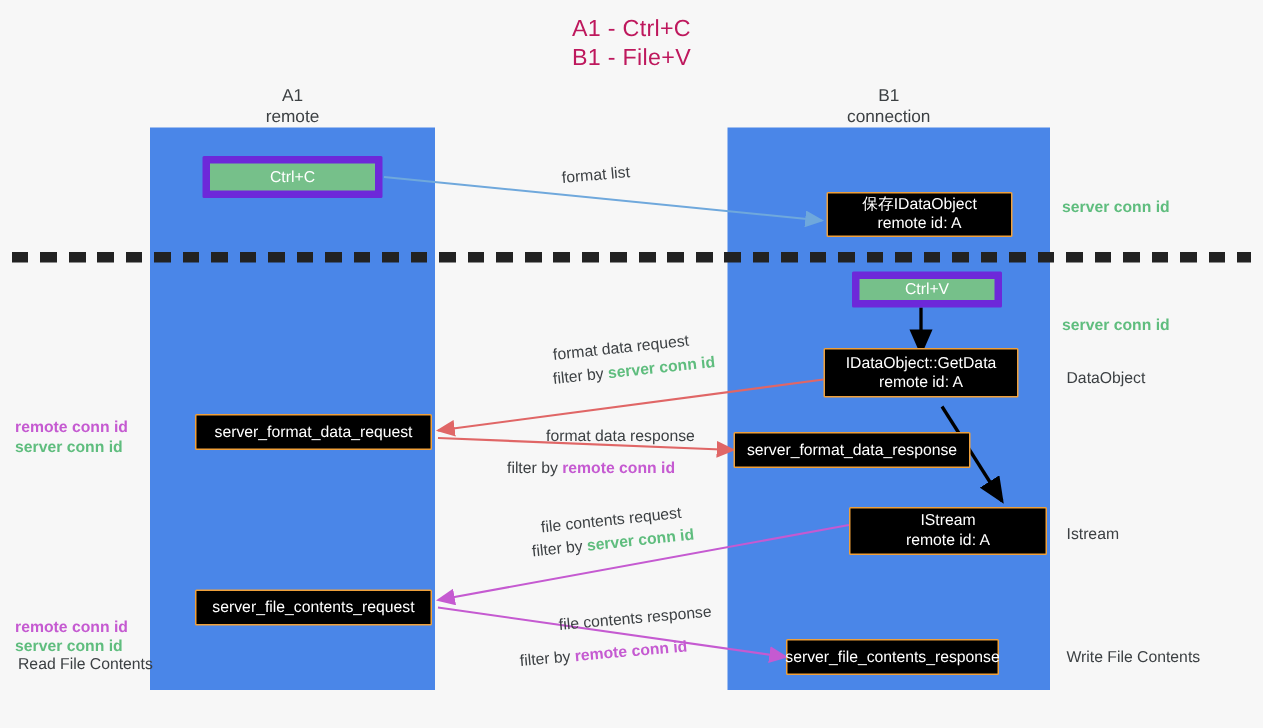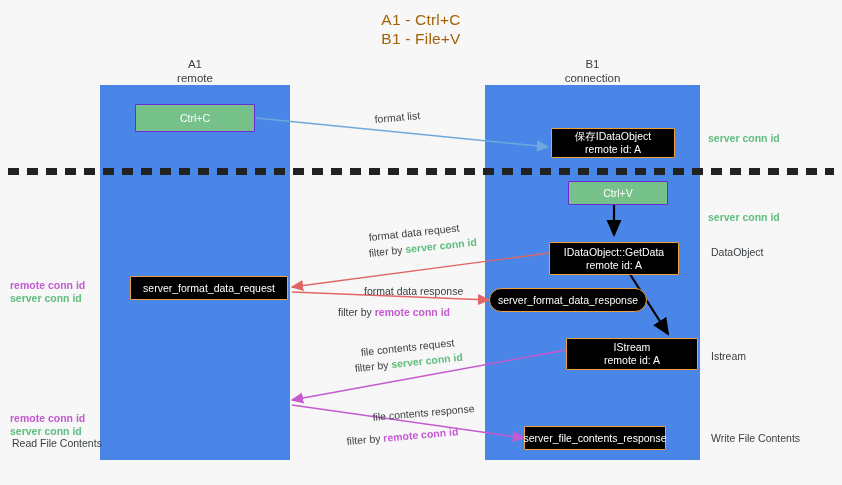--- a/index.html
+++ b/index.html
@@ -20,21 +20,21 @@
     width: 842px;
     height: 485px;
   }
   .abs { position: absolute; }
 
   
   #title {
     left: 0; top: 10px;
     width: 842px;
     text-align: center;
-    color: #a16207;
+    color: #be185d;
     font-size: 15.5px;
     line-height: 19px;
     letter-spacing: 0.2px;
   }
 
   
   .col-head {
     text-align: center;
     color: #3c4043;
     font-size: 11.5px;
@@ -62,21 +62,21 @@
     color: #ffffff;
     text-align: center;
     font-size: 10.5px;
     line-height: 13px;
     display: flex;
     flex-direction: column;
     align-items: center;
     justify-content: center;
     border-radius: 1px;
   }
-  .box.green { background: #76c08a; border: 1px solid #6d28d9; }
+  .box.green { background: #76c08a; border: 5px solid #6d28d9; }
   .box.orange { background: #000000; border: 1px solid #f0a03a; }
   .box .l2 { display: block; }
 
   
   .note {
     font-size: 10.5px;
     line-height: 13.5px;
     color: #3c4043;
     white-space: nowrap;
   }
@@ -159,38 +159,41 @@
 
   <div class="abs box orange" style="left:551px; top:128px; width:124px; height:30px;">
     <span>保存IDataObject</span>
     <span class="l2">remote id: A</span>
   </div>
 
   <div class="abs box green" style="left:554px; top:181px; width:100px; height:24px;margin-left:14px;">
     <span>Ctrl+V</span>
   </div>
 
-  <div class="abs box orange" style="left:549px; top:242px; width:130px; height:33px;">
+  <div class="abs box orange" style="left:549px; top:232px; width:130px; height:33px;">
     <span>IDataObject::GetData</span>
     <span class="l2">remote id: A</span>
   </div>
 
   <div class="abs box orange" style="left:566px; top:338px; width:132px; height:32px;">
     <span>IStream</span>
     <span class="l2">remote id: A</span>
   </div>
 
   <div class="abs box orange" style="left:130px; top:276px; width:158px; height:24px;">
     <span>server_format_data_request</span>
   </div>
 
-  <div class="abs box orange" style="left:489px; top:288px; width:158px; height:24px;border-radius:12px;">
+  <div class="abs box orange" style="left:489px; top:288px; width:158px; height:24px;">
     <span>server_format_data_response</span>
   </div>
 
+  <div class="abs box orange" style="left:130px; top:393px; width:158px; height:24px;">
+    <span>server_file_contents_request</span>
+  </div>
 
   <div class="abs box orange" style="left:524px; top:426px; width:142px; height:24px;">
     <span>server_file_contents_response</span>
   </div>
 
   <div class="abs" id="divider"></div>
 
   <div class="abs edge-label rot-up-s" style="left:374px; top:112px;">format list</div>
 
   <div class="abs edge-label rot-up" style="left:368px; top:230px;">format data request</div>

